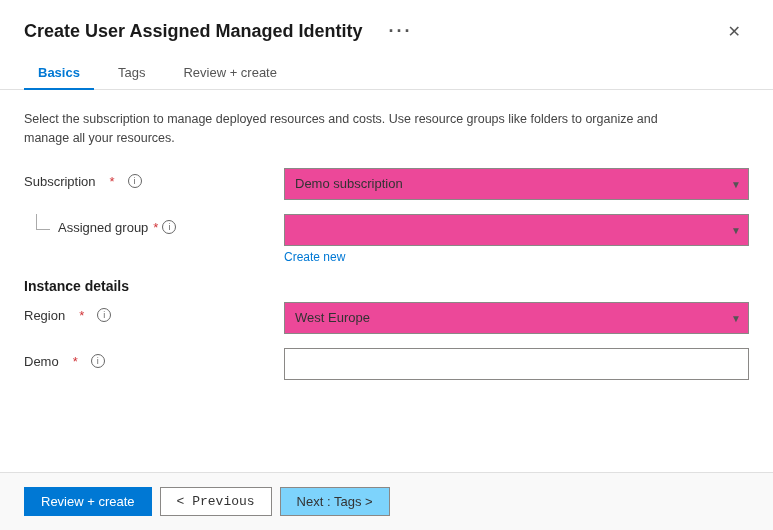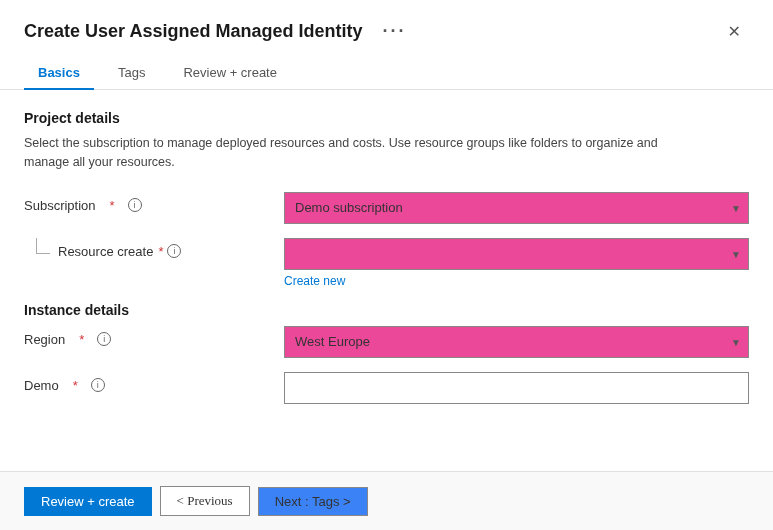--- a/index.html
+++ b/index.html
@@ -27,21 +27,21 @@
       justify-content: space-between;
       padding: 18px 24px 0 24px;
       flex-shrink: 0;
     }
     .dialog-title {
       font-size: 18px;
       font-weight: 600;
       color: #1a1a1a;
       display: flex;
       align-items: center;
-      gap: 20px;
+      gap: 26px;
     }
     .dialog-more {
       font-size: 18px;
       color: #555;
       letter-spacing: 2px;
       cursor: pointer;
     }
     .dialog-close {
       font-size: 16px;
       color: #555;
@@ -193,24 +193,24 @@
       cursor: pointer;
       font-family: inherit;
     }
     .btn-secondary {
       background: #fff;
       color: #333;
       border: 1px solid #8a8886;
       padding: 6px 16px;
       font-size: 13px;
       cursor: pointer;
-      font-family: Liberation Serif, serif;
+      font-family: Liberation Mono, monospace;
     }
     .btn-outline {
-      background: #3b82f6;
+      background: #7dd3fc;
       color: #333;
       border: 1px solid #8a8886;
       padding: 6px 16px;
       font-size: 13px;
       cursor: pointer;
       font-family: inherit;
     }
 
     .header-right {
       display: flex;
@@ -233,21 +233,20 @@
   </div>
 
   <div class="tabs">
     <div class="tab active">Basics</div>
     <div class="tab">Tags</div>
     <div class="tab">Review + create</div>
   </div>
 
   <div class="dialog-body">
 
-    <div class="section-title">Project details</div>
     <div class="section-desc">Select the subscription to manage deployed resources and costs. Use resource groups like folders to organize and manage all your resources.</div>
 
     <div class="form-row">
       <div class="form-label-col">
         <span>Subscription</span>
         <span class="required-star">*</span>
         <span class="info-icon">i</span>
       </div>
       <div class="form-control-col">
         <div class="select-wrapper">
@@ -257,21 +256,21 @@
           <span class="chevron-down">▼</span>
         </div>
       </div>
     </div>
 
     <div class="form-row">
       <div class="form-label-col">
         <div style="display:flex; align-items:flex-start; padding-left:12px;">
           <div style="border-left:1px solid #aaa; border-bottom:1px solid #aaa; width:14px; height:16px; margin-right:8px; margin-top:-6px; flex-shrink:0;"></div>
           <div style="display:flex; align-items:center; gap:4px;">
-            <span>Resource create</span>
+            <span>Assigned group</span>
             <span class="required-star">*</span>
             <span class="info-icon">i</span>
           </div>
         </div>
       </div>
       <div class="form-control-col">
         <div class="select-wrapper">
           <select class="select-box">
             <option value=""></option>
           </select>

